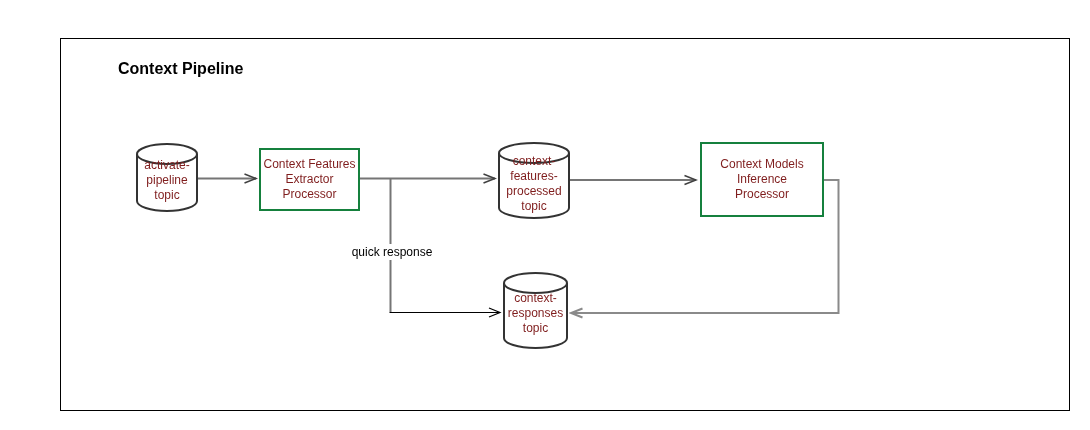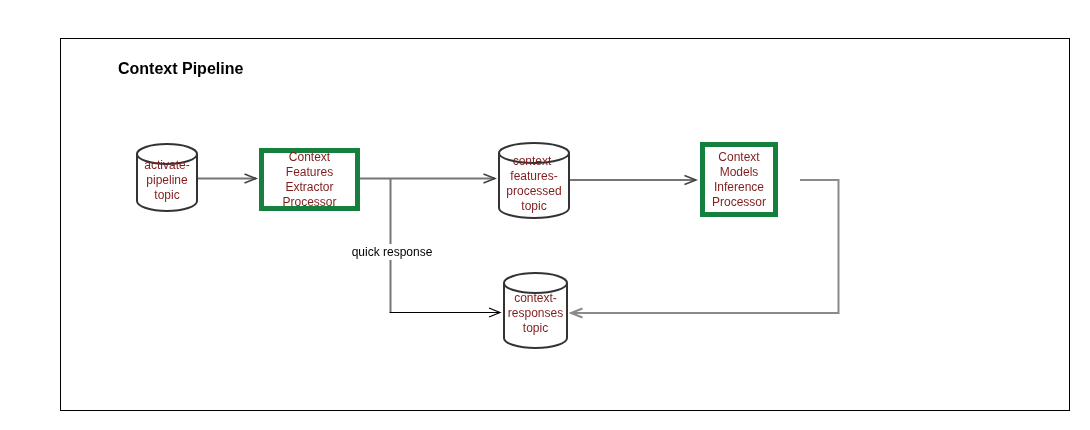--- a/index.html
+++ b/index.html
@@ -39,21 +39,21 @@
     left: 0;
     top: 0;
     width: 1090px;
     height: 430px;
   }
   .node {
     position: absolute;
     box-sizing: border-box;
   }
   .process {
-    border: 5px solid #15803d;
+    border: 2px solid #15803d;
     background: #ffffff;
     display: flex;
     align-items: center;
     justify-content: center;
   }
   .cylinder .cyl-shape {
     position: absolute;
     left: 0;
     top: 0;
   }
@@ -145,21 +145,21 @@
       <ellipse cx="36" cy="11" rx="35" ry="10" fill="#ffffff" stroke="#333333" stroke-width="2"></ellipse>
     </svg>
     <div class="cyl-label-wrap">
       <div class="node-label">context-
 features-
 processed
 topic</div>
     </div>
   </div>
 
-  <div class="node process" style="left:700px; top:142px; width:78px; height:75px;">
+  <div class="node process" style="left:700px; top:142px; width:124px; height:75px;">
     <div class="node-label">Context Models
 Inference
 Processor</div>
   </div>
 
   <div class="node cylinder" style="left:503px; top:272px; width:65px; height:77px;">
     <svg class="cyl-shape" width="65" height="77" viewBox="0 0 65 77" xmlns="http://www.w3.org/2000/svg">
       <path d="M1,11 V66 A31.5,10 0 0 0 64,66 V11" fill="#ffffff" stroke="#333333" stroke-width="2"></path>
       <ellipse cx="32.5" cy="11" rx="31.5" ry="10" fill="#ffffff" stroke="#333333" stroke-width="2"></ellipse>
     </svg>

